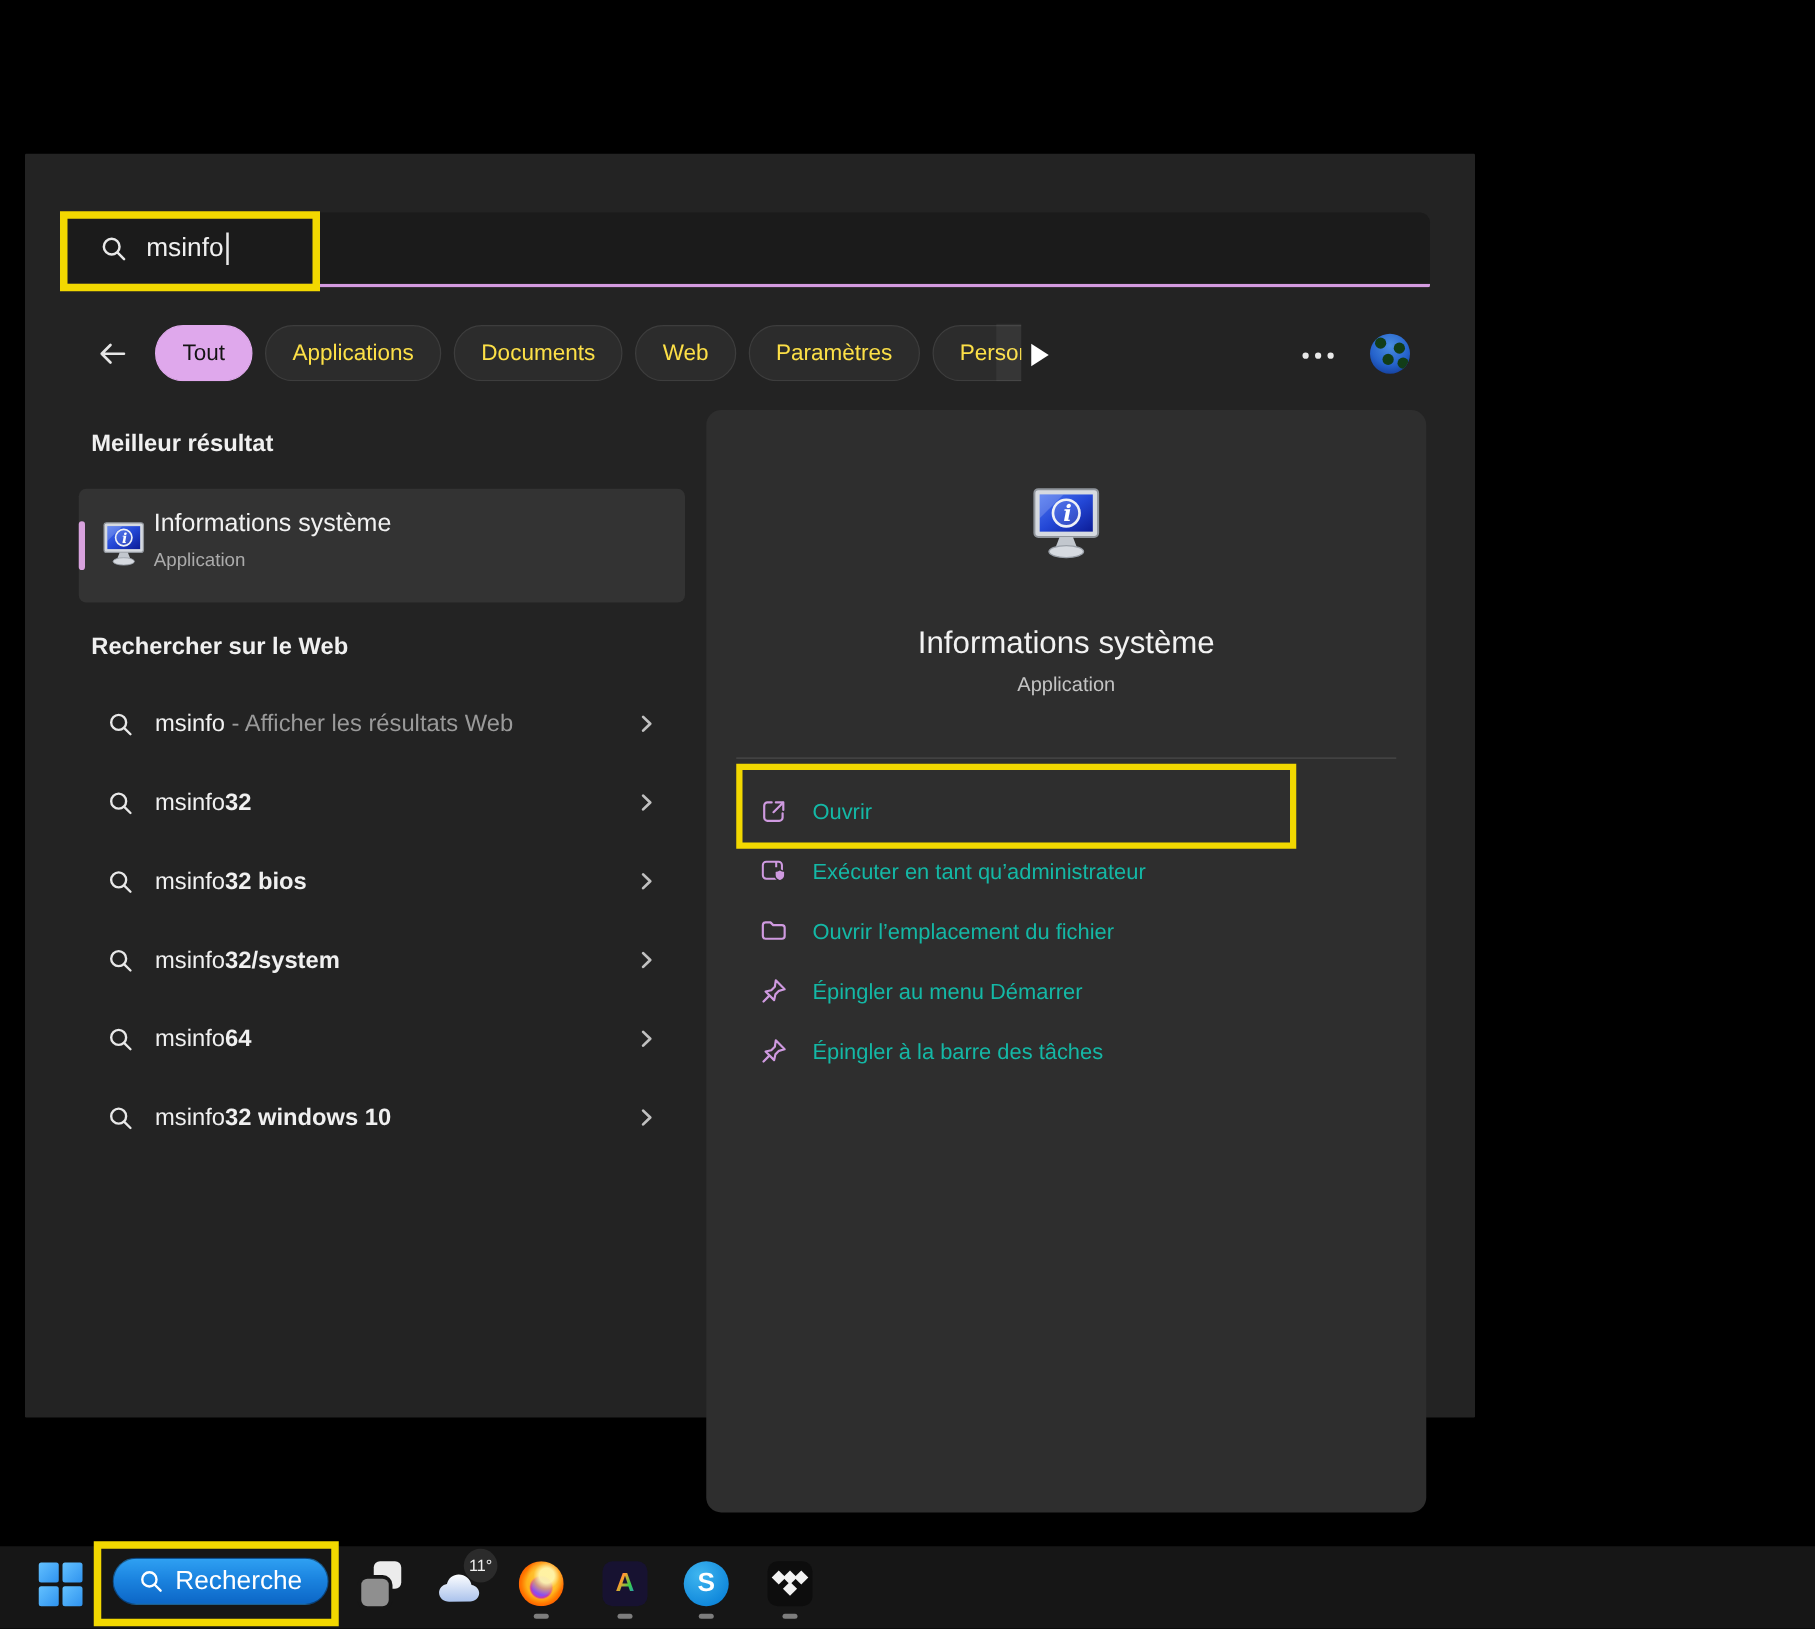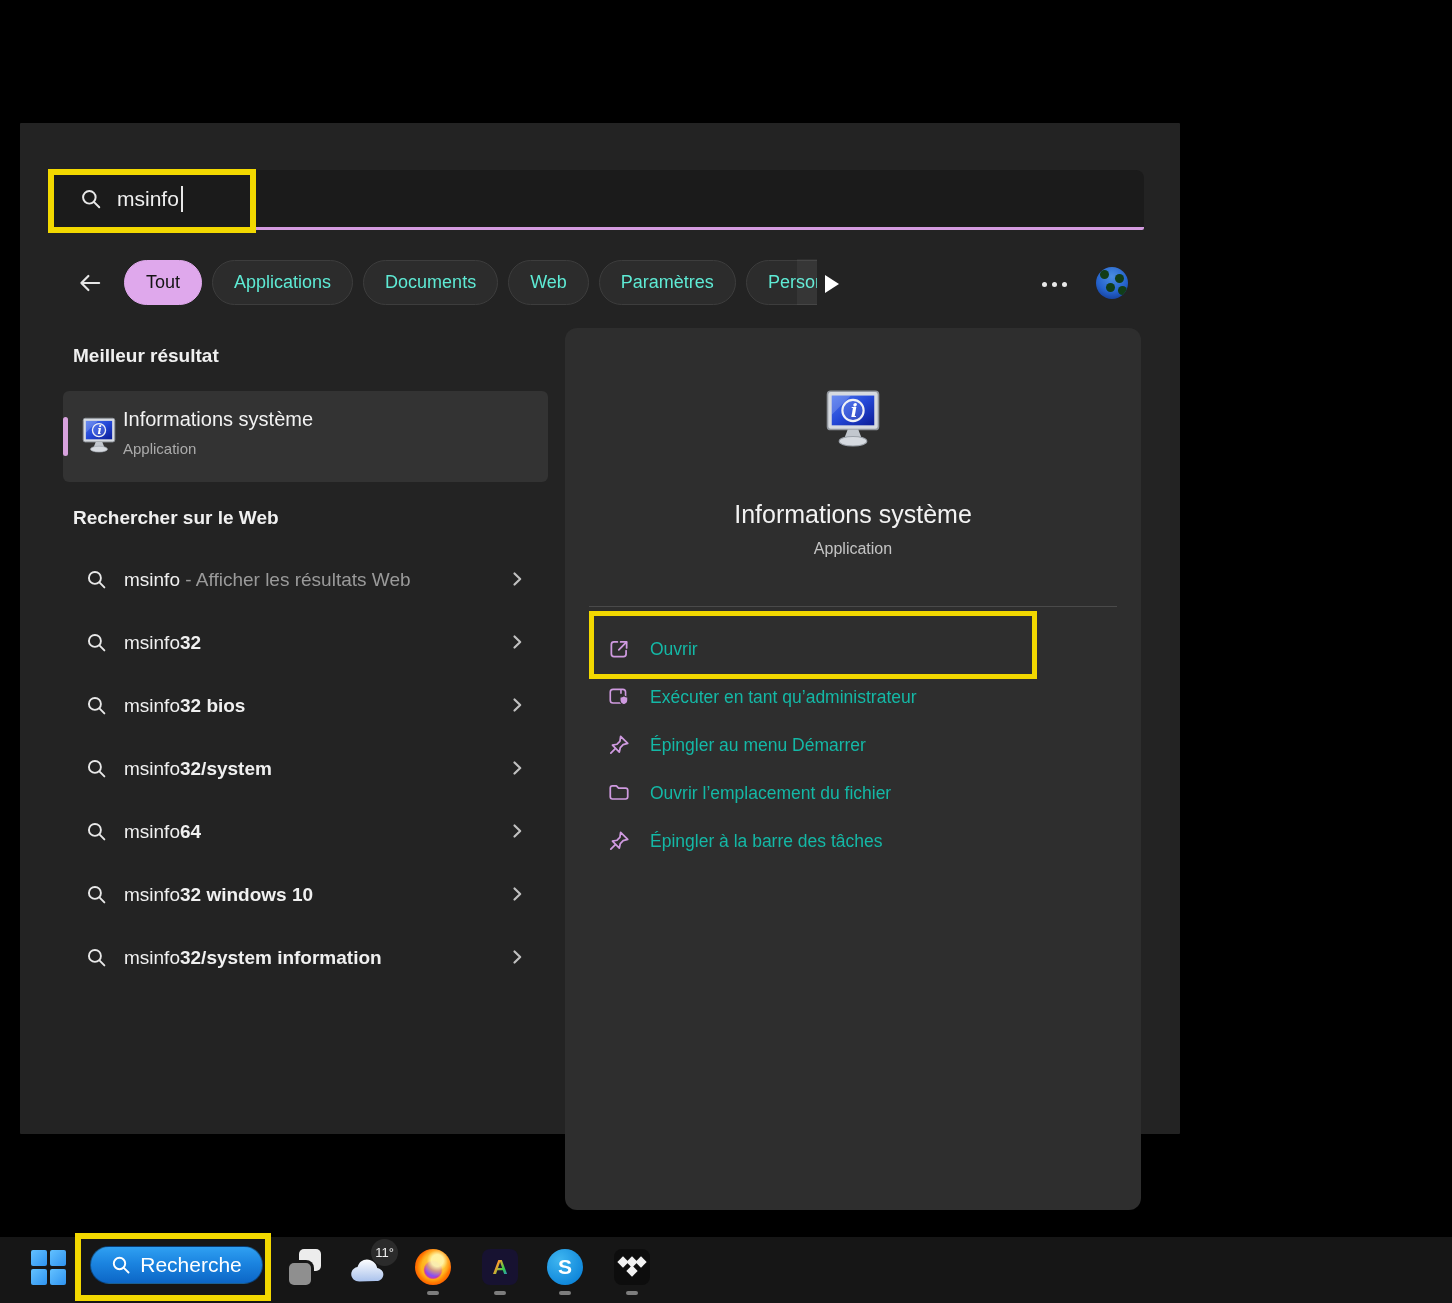--- a/index.html
+++ b/index.html
@@ -17,21 +17,21 @@
   .search-field .mag { margin-left:32px; }
   .query-text { margin-left:15px; font-size:21px; color:#f0f0f0; }
   .caret { display:inline-block; width:2px; height:26px; background:#e8e8e8;
     margin-left:2px; vertical-align:-5px; }
 
   
   .back-btn { position:absolute; left:56px; top:146px; width:28px; height:28px; }
   .pills-viewport { position:absolute; left:104px; top:136px; width:693px; height:46px;
     overflow:hidden; display:flex; gap:10px; align-items:flex-end; white-space:nowrap; }
   .pill { flex:0 0 auto; height:45px; line-height:43px; padding:0 21px; border-radius:23px;
-    background:#2c2c2c; border:1px solid #3d3d3d; color:#5eead4; font-size:18px; }
+    background:#2c2c2c; border:1px solid #3d3d3d; color:#fde047; font-size:18px; }
   .pill.selected { background:#dfa8ec; border-color:#dfa8ec; color:#141414; }
   .pills-fade { position:absolute; left:777px; top:136px; width:20px; height:46px;
     background:rgba(255,255,255,0.05); }
   .play-btn { position:absolute; left:799px; top:148px; width:26px; height:26px;
     display:flex; align-items:center; justify-content:center; }
   .play-btn .tri { width:0; height:0; border-left:14px solid #fff;
     border-top:9px solid transparent; border-bottom:9px solid transparent; }
   .more-btn { position:absolute; left:1014px; top:150px; width:40px; height:22px;
     display:flex; align-items:center; justify-content:center; gap:5px; }
   .more-btn i { width:5px; height:5px; border-radius:50%; background:#e8e8e8; }
@@ -259,29 +259,20 @@
       </div>
       <div class="srow">
         <svg class="mag" width="21" height="21" viewBox="0 0 20 20">
             <use href="#mag-art"></use>
           </svg>
         <span class="txt"><span>msinfo</span><span class="comp">32 windows 10</span></span>
         <svg class="chev" width="18" height="18" viewBox="0 0 18 18">
             <use href="#chev-art"></use>
           </svg>
       </div>
-      <div class="srow">
-        <svg class="mag" width="21" height="21" viewBox="0 0 20 20">
-            <use href="#mag-art"></use>
-          </svg>
-        <span class="txt"><span>msinfo</span><span class="comp">32/system information</span></span>
-        <svg class="chev" width="18" height="18" viewBox="0 0 18 18">
-            <use href="#chev-art"></use>
-          </svg>
-      </div>
     </div>
 
     <div class="detail">
       <svg class="big-ico" width="68" height="68" viewBox="0 0 64 64">
           <use href="#monitor-art"></use>
         </svg>
       <div class="dt">Informations système</div>
       <div class="ds">Application</div>
       <div class="divider"></div>
 
@@ -301,32 +292,32 @@
             <g fill="none" stroke="#cf9ae0" stroke-width="1.5" stroke-linejoin="round">
               <rect x="3" y="4" width="14" height="12.5" rx="2.5"></rect>
                 <path d="M12.8 4 v4"></path>
             </g>
             <path d="M15.5 9.8 c1.1.8 2.3 1.2 3.6 1.3 v2.9 c0 2-1.5 3.4-3.6 4.1 -2.1-.7-3.6-2.1-3.6-4.1 v-2.9 c1.3-.1 2.5-.5 3.6-1.3 z" fill="#cf9ae0" stroke="#2e2e2e" stroke-width="1"></path>
           </svg>
           <span class="albl">Exécuter en tant qu’administrateur</span>
         </div>
         <div class="arow">
           <svg class="aico" viewBox="0 0 22 22">
+            <path d="M3 6.5 c0-1.1.9-2 2-2 h3.6 l2 2 H17 c1.1 0 2 .9 2 2 v6 c0 1.1-.9 2-2 2 H5 c-1.1 0-2-.9-2-2 z" fill="none" stroke="#cf9ae0" stroke-width="1.6" stroke-linejoin="round"></path>
+          </svg>
+          <span class="albl">Ouvrir l’emplacement du fichier</span>
+        </div>
+        <div class="arow">
+          <svg class="aico" viewBox="0 0 22 22">
             <g fill="none" stroke="#cf9ae0" stroke-width="1.6" stroke-linecap="round" stroke-linejoin="round">
               <path d="M12.5 3 l6.5 6.5 -4.2 1.2 -2.6 2.6 -.9 4.2 -6.3-6.3 4.2-.9 2.6-2.6 z"></path>
               <path d="M7.6 14.4 L3.5 18.5"></path>
             </g>
           </svg>
           <span class="albl">Épingler au menu Démarrer</span>
-        </div>
-        <div class="arow">
-          <svg class="aico" viewBox="0 0 22 22">
-            <path d="M3 6.5 c0-1.1.9-2 2-2 h3.6 l2 2 H17 c1.1 0 2 .9 2 2 v6 c0 1.1-.9 2-2 2 H5 c-1.1 0-2-.9-2-2 z" fill="none" stroke="#cf9ae0" stroke-width="1.6" stroke-linejoin="round"></path>
-          </svg>
-          <span class="albl">Ouvrir l’emplacement du fichier</span>
         </div>
         <div class="arow">
           <svg class="aico" viewBox="0 0 22 22">
             <g fill="none" stroke="#cf9ae0" stroke-width="1.6" stroke-linecap="round" stroke-linejoin="round">
               <path d="M12.5 3 l6.5 6.5 -4.2 1.2 -2.6 2.6 -.9 4.2 -6.3-6.3 4.2-.9 2.6-2.6 z"></path>
               <path d="M7.6 14.4 L3.5 18.5"></path>
             </g>
           </svg>
           <span class="albl">Épingler à la barre des tâches</span>
         </div>

